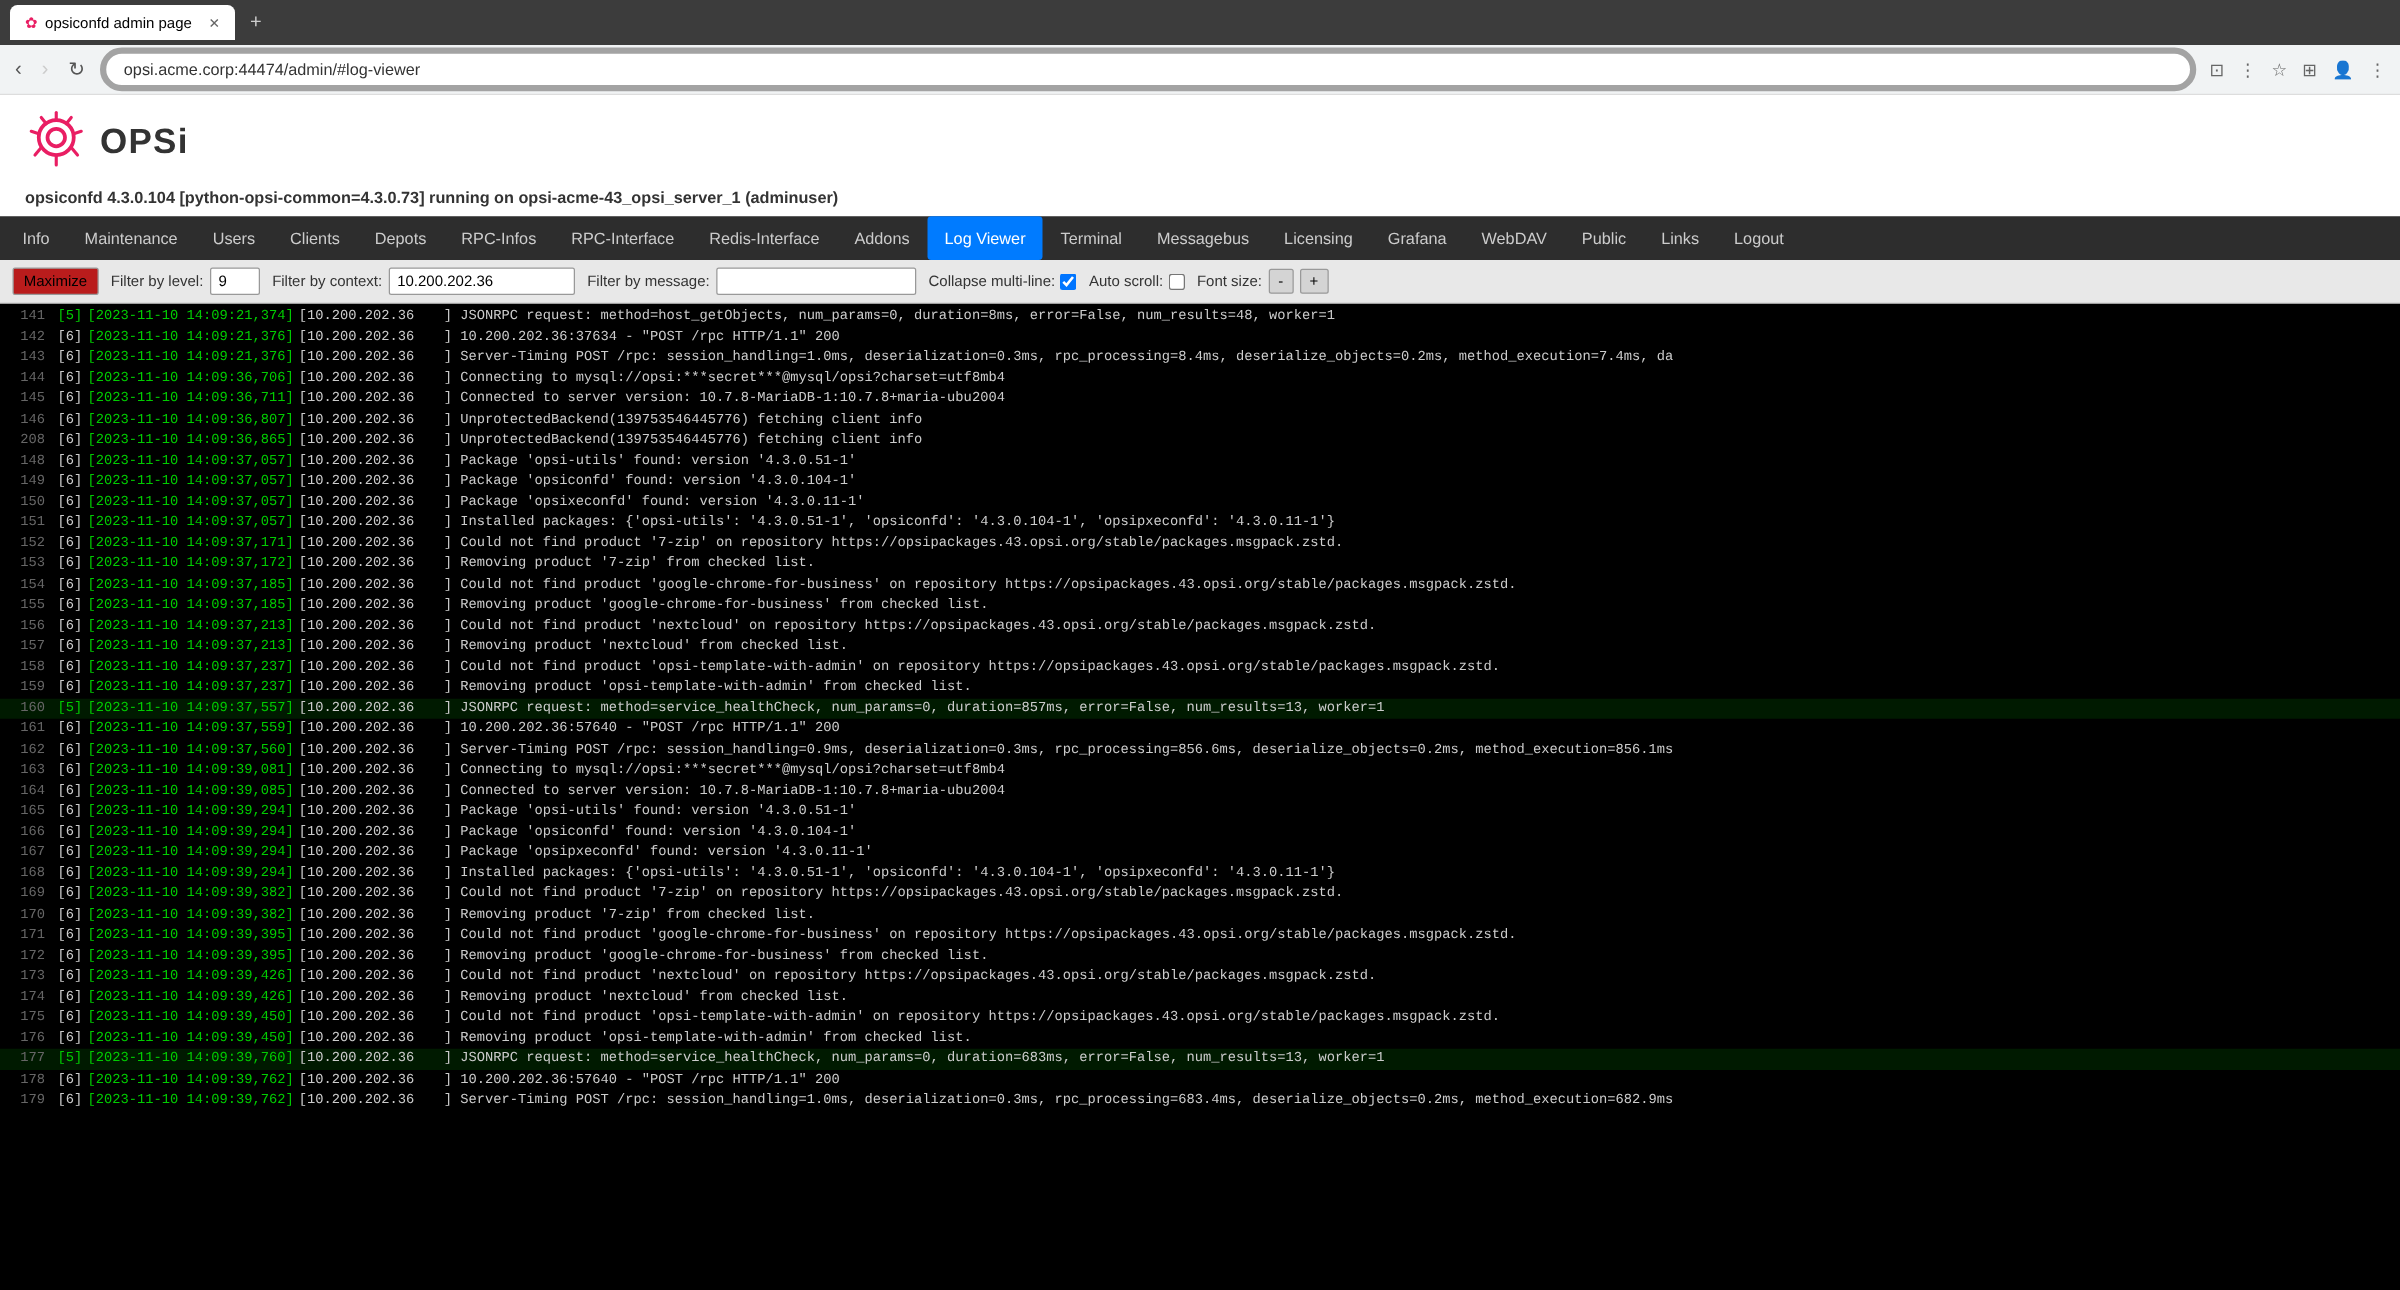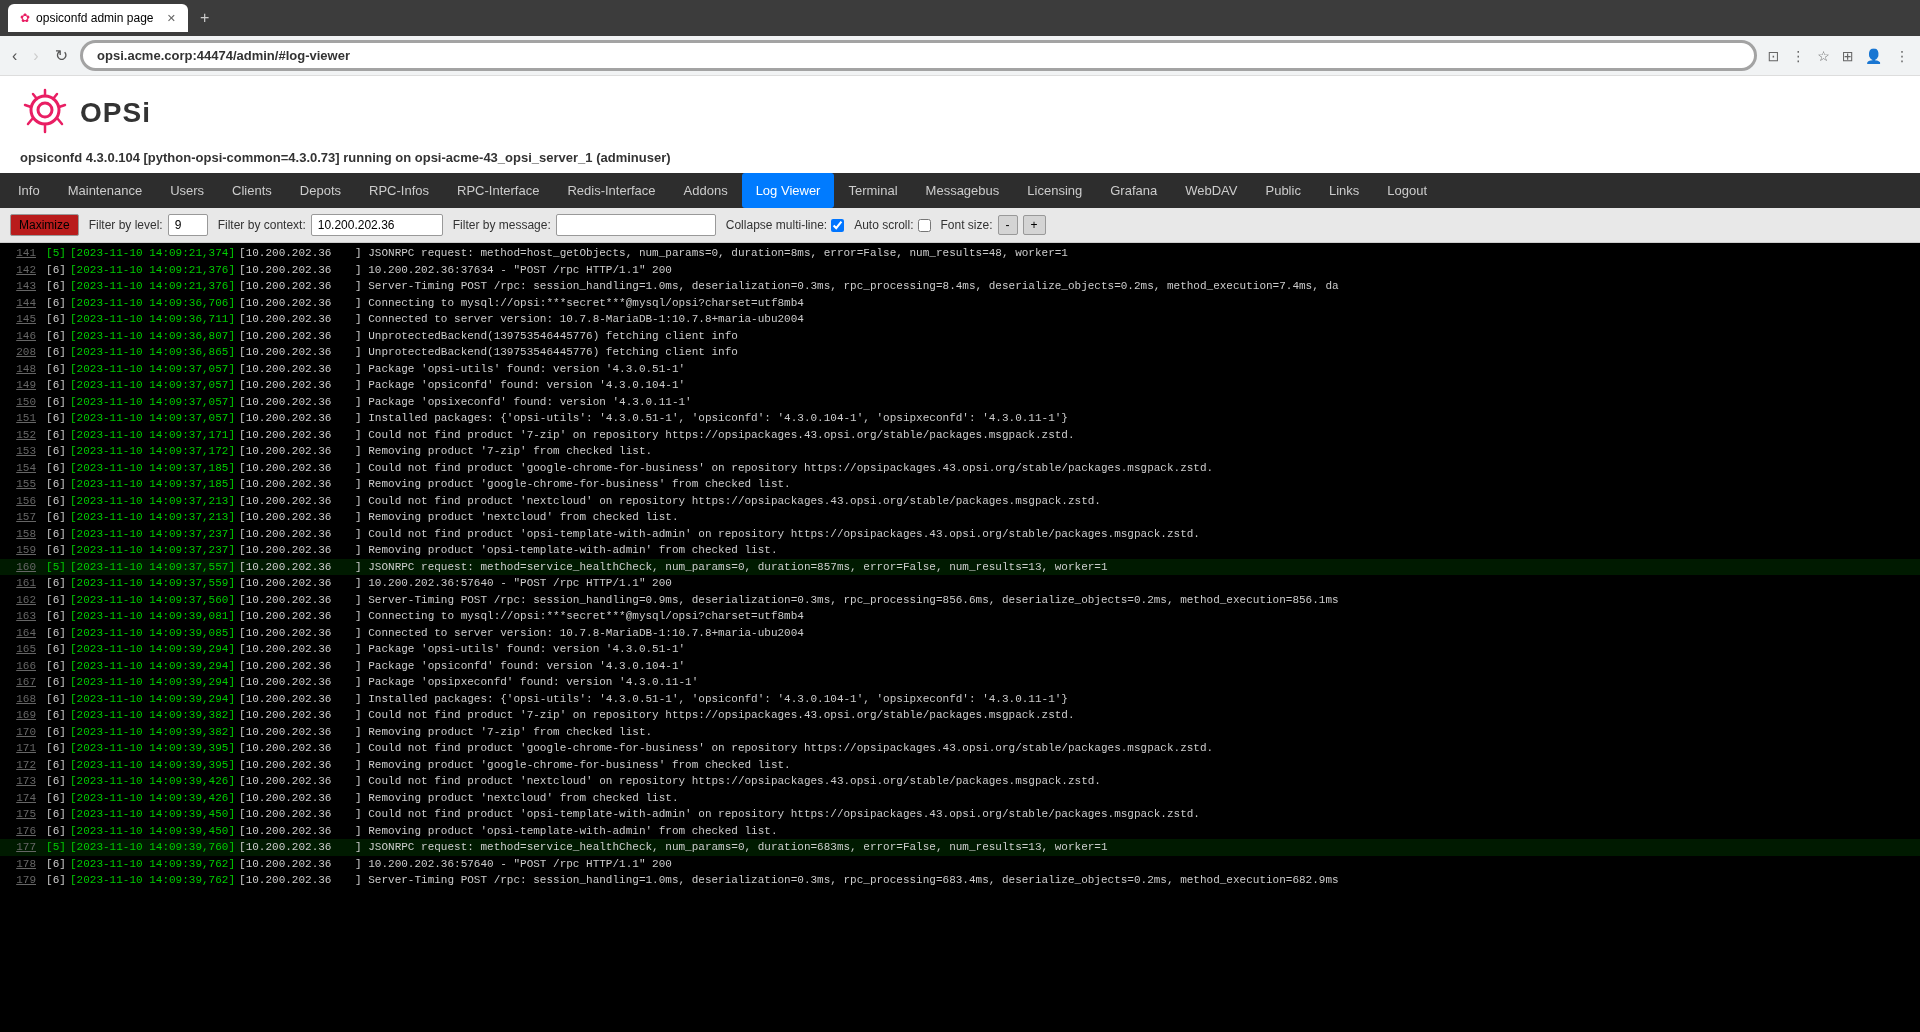--- a/index.html
+++ b/index.html
@@ -36,26 +36,25 @@
       align-items: center;
       padding: 0 8px;
       gap: 8px;
       border-bottom: 1px solid #ddd;
     }
     .nav-btn { background: none; border: none; cursor: pointer; color: #555; font-size: 16px; padding: 4px; }
     .nav-btn:disabled { color: #ccc; }
     .address-input {
       flex: 1;
       background: #fff;
-      border: 3px solid #a3a3a3;
+      border: 5px solid #a3a3a3;
       border-radius: 20px;
       padding: 5px 14px;
       font-size: 13px;
       color: #333;
-      font-weight: bold;
     }
     .toolbar-icons { display: flex; gap: 6px; align-items: center; }
     .toolbar-icon { color: #666; font-size: 14px; cursor: pointer; padding: 3px; }
 
     
     .app-header {
       padding: 12px 20px 8px;
       display: flex;
       align-items: center;
       gap: 0;
@@ -107,21 +106,21 @@
     .control-group { display: flex; align-items: center; gap: 5px; }
     .control-label { font-size: 12px; color: #333; }
     .control-input {
       border: 1px solid #999;
       background: #fff;
       padding: 3px 6px;
       font-size: 12px;
       border-radius: 2px;
     }
     .control-input.narrow { width: 40px; }
-    .control-input.medium { width: 132px; }
+    .control-input.medium { width: 149px; }
     .control-input.wide { width: 160px; }
     .maximize-btn {
       background: #b91c1c;
       border: 1px solid #999;
       padding: 3px 8px;
       font-size: 12px;
       cursor: pointer;
       border-radius: 2px;
     }
     .checkbox-group { display: flex; align-items: center; gap: 4px; font-size: 12px; }
@@ -152,21 +151,20 @@
       line-height: 1.5;
       padding: 0 4px;
     }
     .log-num {
       color: #666;
       min-width: 38px;
       text-align: right;
       padding-right: 6px;
       user-select: none;
       flex-shrink: 0;
-      text-decoration: underline;
     }
     .log-level {
       min-width: 28px;
       text-align: center;
       flex-shrink: 0;
     }
     .log-level.level-5 { color: #00cc00; }
     .log-level.level-6 { color: #ccc; }
     .log-timestamp { color: #00cc00; flex-shrink: 0; }
     .log-context { color: #ccc; flex-shrink: 0; padding: 0 4px; min-width: 120px; }

